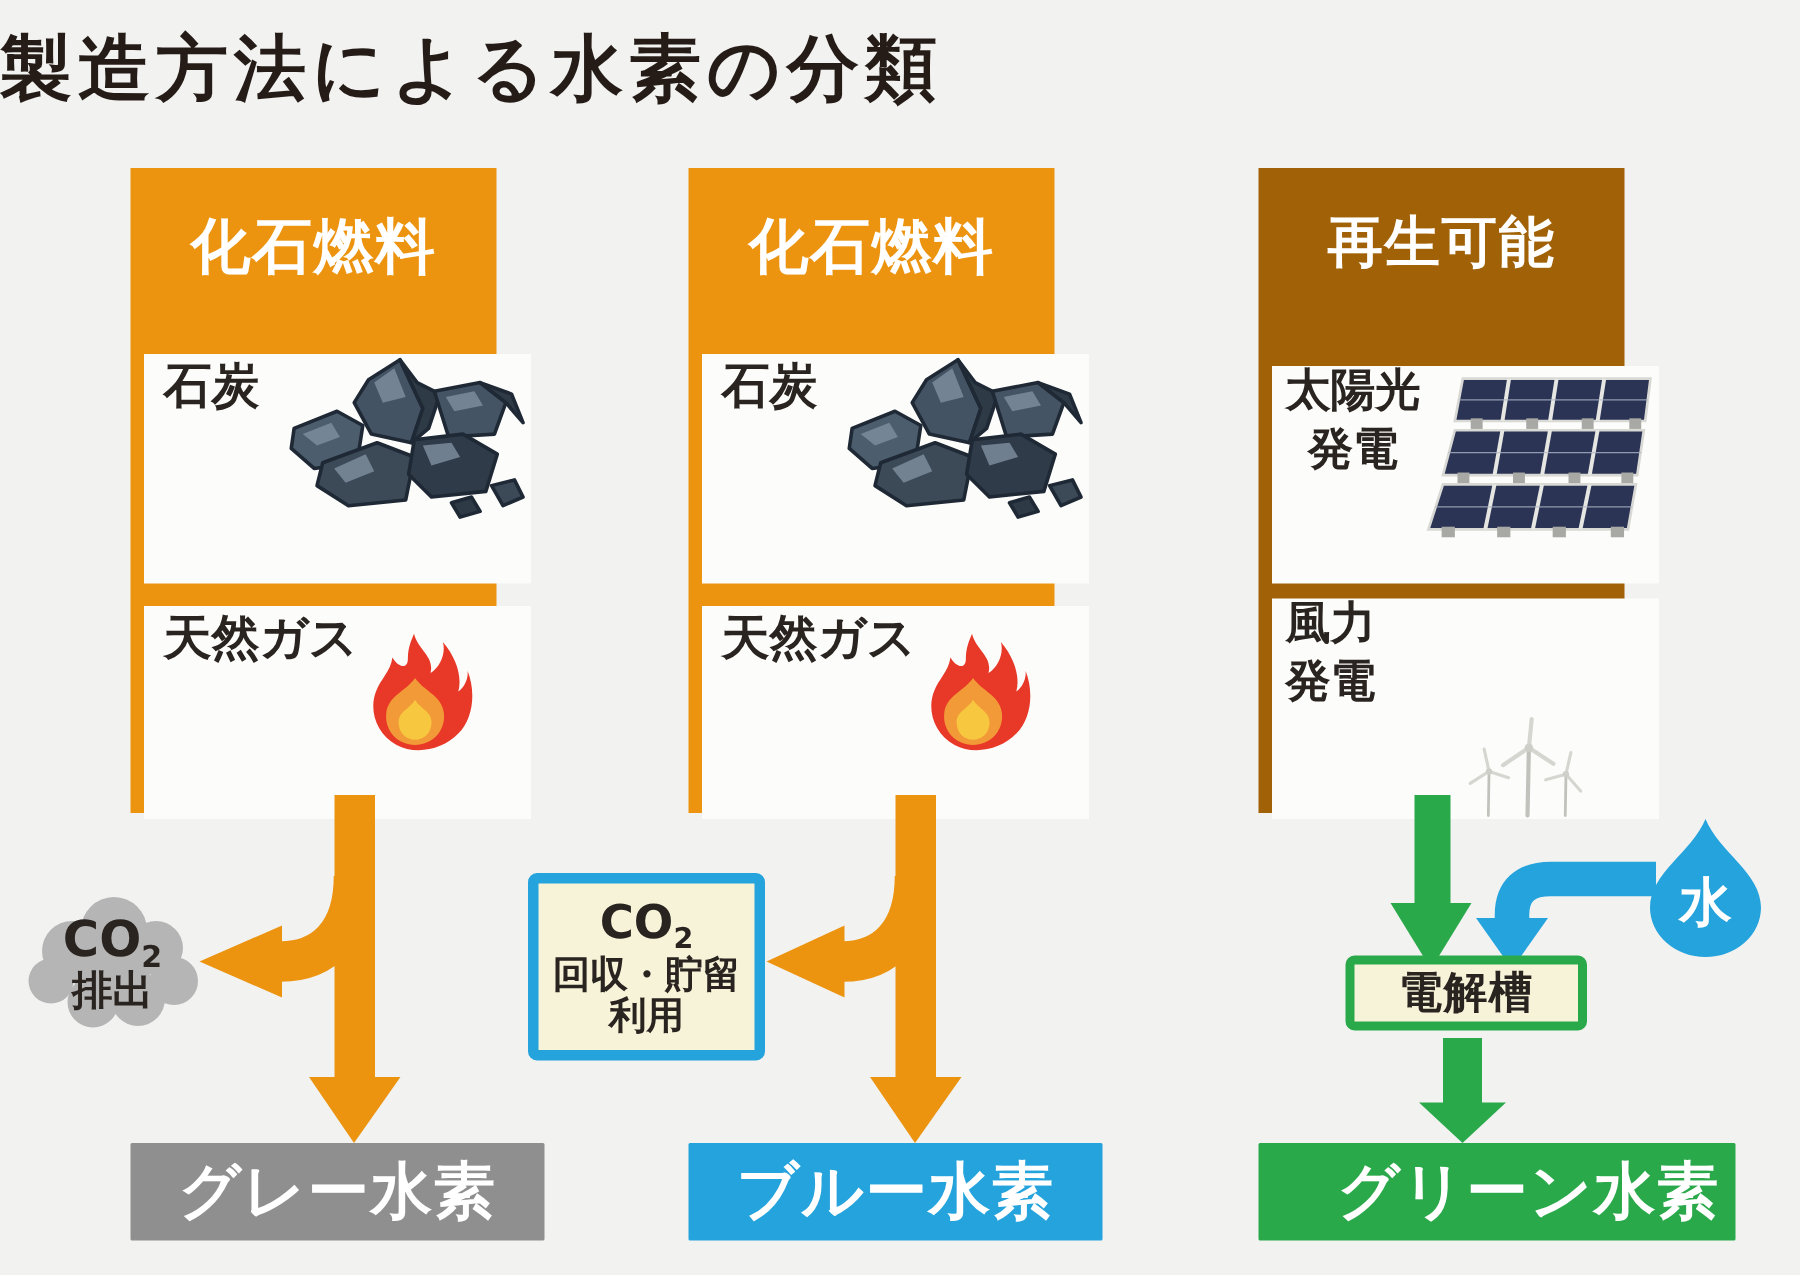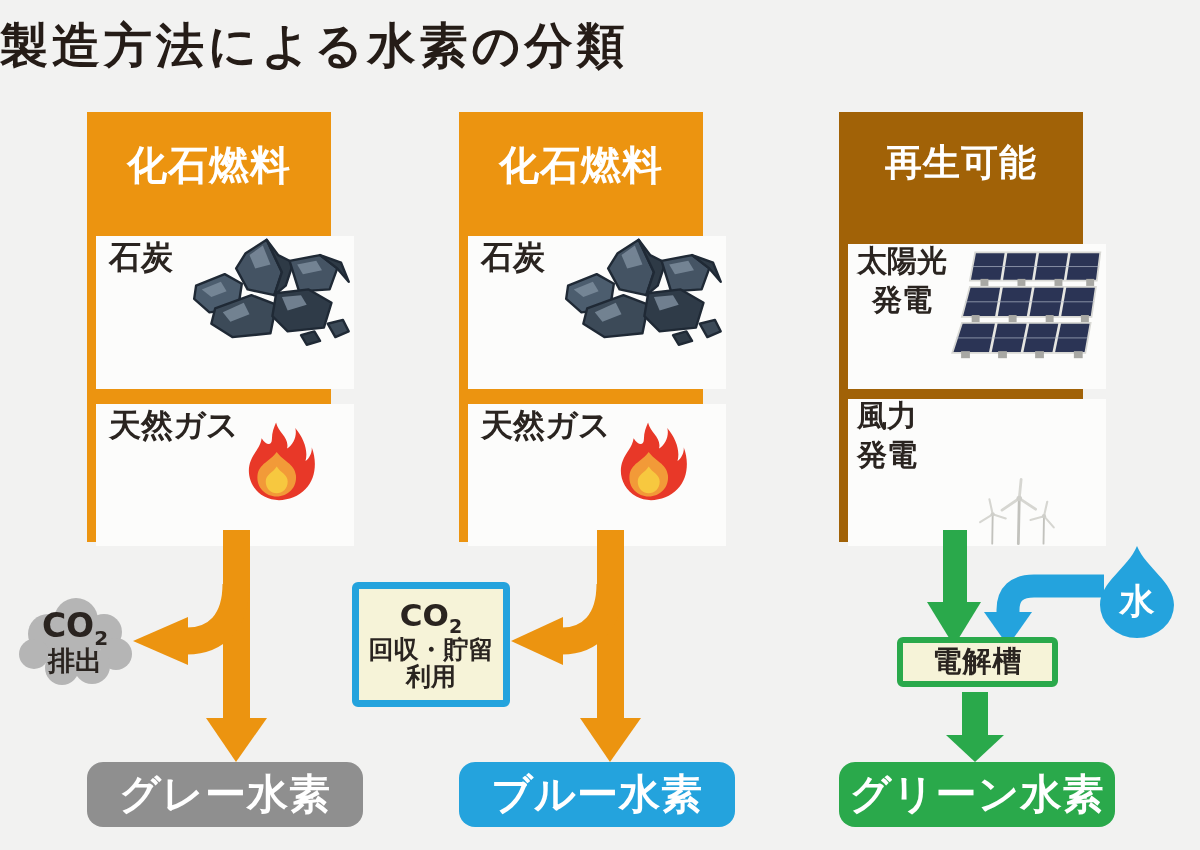--- a/index.html
+++ b/index.html
@@ -73,27 +73,27 @@
     color:#2A2420;font-size:29px;font-weight:900;letter-spacing:1px;
   }
   .droplet{position:absolute;left:1096px;top:544px;width:82px;height:94px;}
   .droplet svg{position:absolute;inset:0;}
   .droplet-text{
     position:absolute;left:0;top:34px;width:100%;text-align:center;
     color:#fff;font-size:35px;font-weight:900;
   }
   
   .result{
-    position:absolute;top:762px;width:276px;height:65px;border-radius:16px;
+    position:absolute;top:762px;width:276px;height:65px;border-radius:1px;
     display:flex;align-items:center;justify-content:center;
     color:#fff;font-size:41px;font-weight:900;letter-spacing:1px;white-space:nowrap;
   }
   #result-gray{left:87px;background:#8F8F8F;}
   #result-blue{left:459px;background:#24A3DD;}
-  #result-green{left:839px;background:#2AA94B;}
+  #result-green{left:839px;background:#2AA94B;padding-left:42px;}
 </style>
 </head>
 <body>
 
 <svg width="0" height="0" style="position:absolute">
   <defs>
     <g id="coal-sym">
       <g stroke="#1F2935" stroke-width="2.5" stroke-linejoin="round">
         <polygon points="62,18 84,4 100,38 92,62 64,56 52,34" fill="#445363"></polygon>
         <polygon points="84,4 96,20 112,28 104,52 92,62 100,38" fill="#2E3A46"></polygon>

